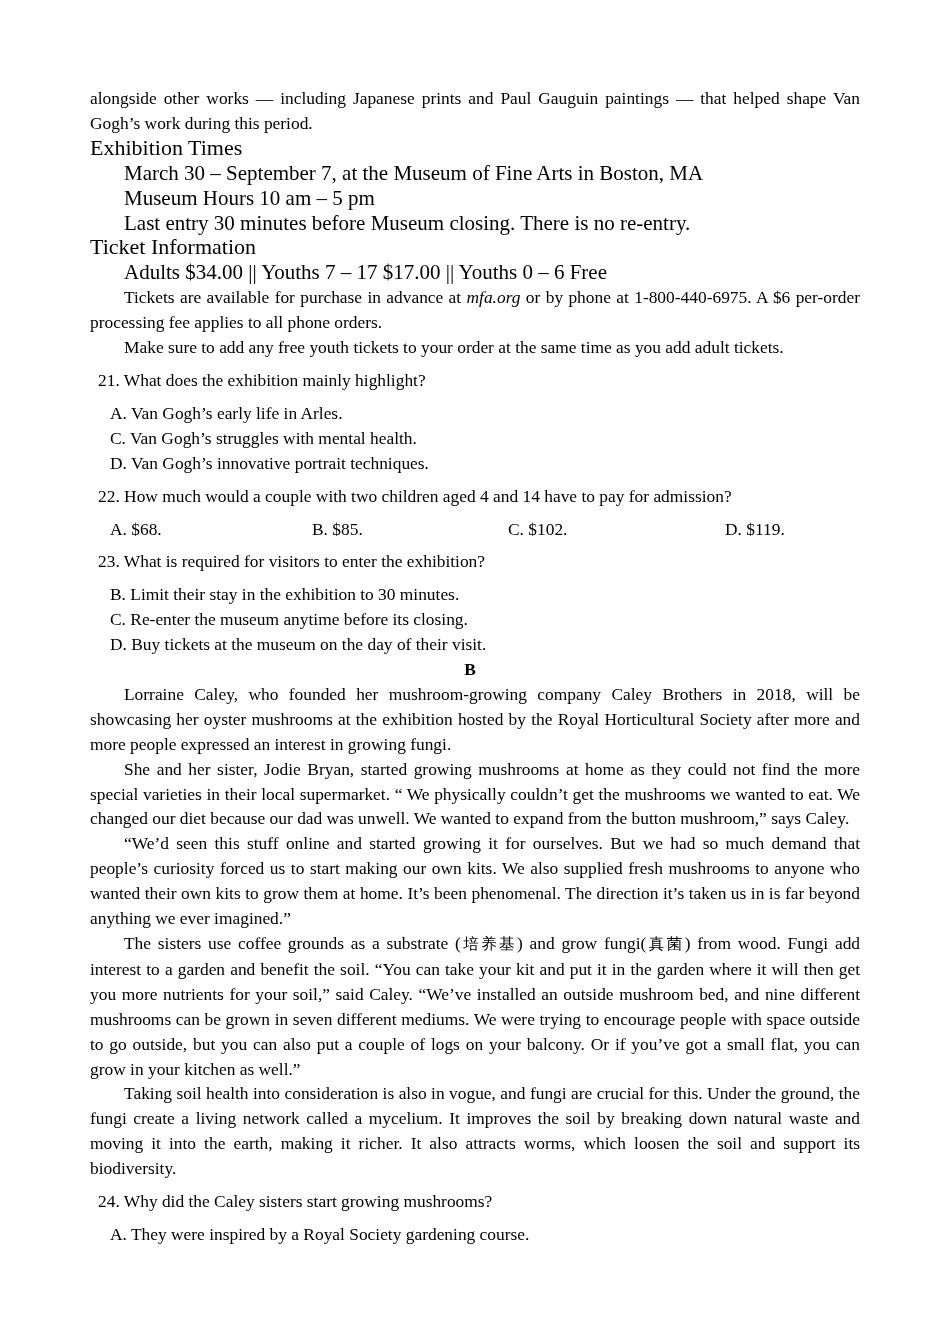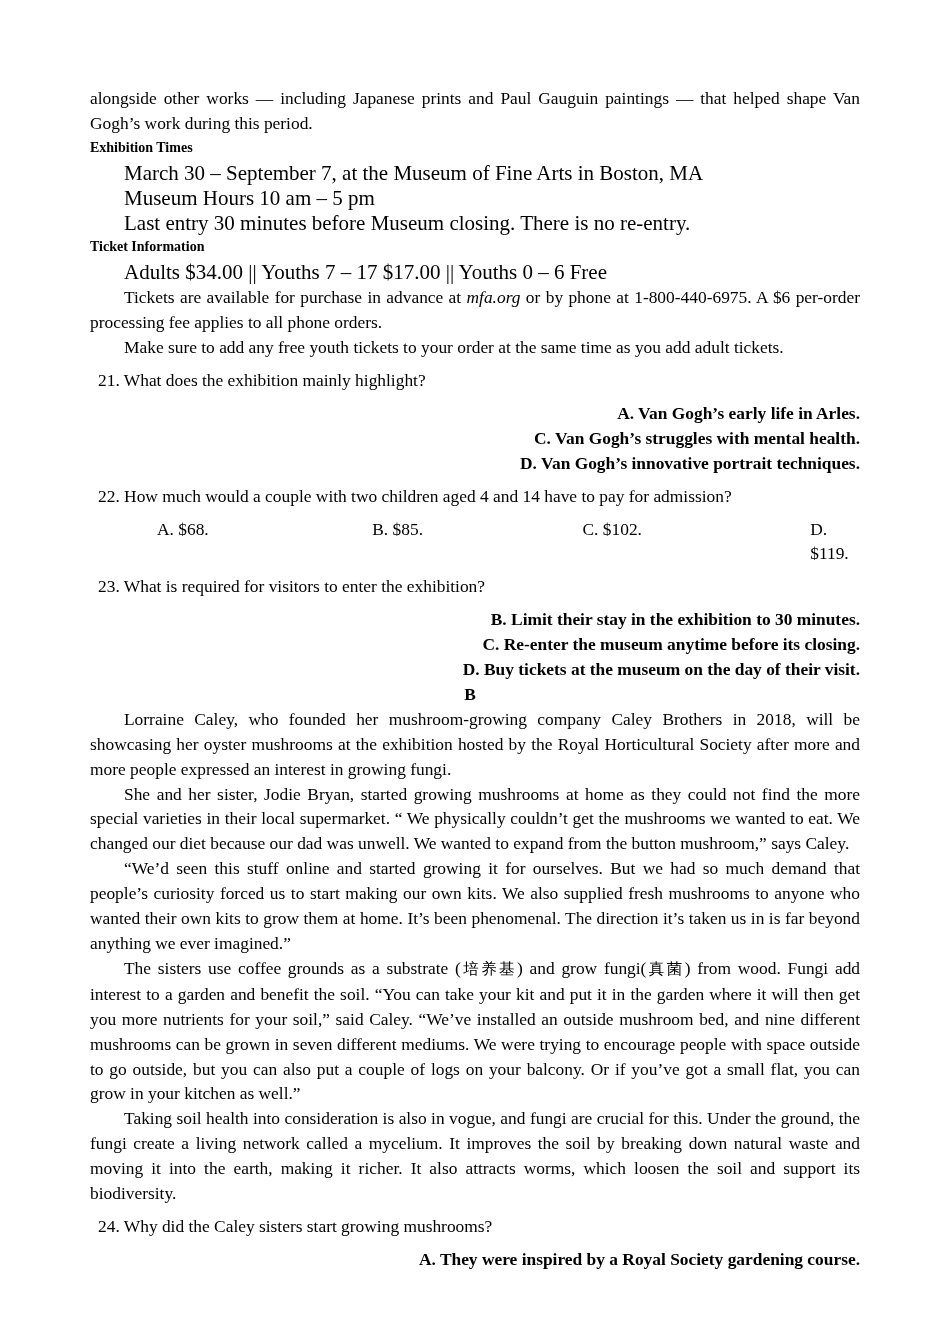--- a/index.html
+++ b/index.html
@@ -35,23 +35,23 @@
   .para.flush {
     text-indent: 0;
   }
   .para.indent {
     text-indent: 34px;
   }
   .para.last-left {
     text-align: left;
   }
   .heading {
-    font-size: 14px;
+    font-size: 22px;
     line-height: 24.9px;
-    font-weight: bold;
+    font-weight: normal;
     margin: 0;
   }
   .section-letter {
     font-size: 17.4px;
     line-height: 24.9px;
     font-weight: bold;
     margin: 0;
     text-align: center;
     padding-right: 10px;
   }
@@ -66,33 +66,31 @@
     font-size: 17.4px;
     line-height: 24.9px;
     margin: 8px;
     text-align: left;
   }
   .opt-line {
     font-size: 17.4px;
     line-height: 24.9px;
     margin: 0;
     padding-left: 20px;
-    text-align: right;
-    font-weight: bold;
+    text-align: left;
   }
   .opt-row {
     font-size: 17.4px;
     line-height: 24.9px;
     margin: 0;
     padding-left: 20px;
     display: flex;
   }
   .opt-row .cell {
     display: block;
-    margin-left: 47px;
   }
   .opt-row .cell:nth-child(1) { width: 202px; }
   .opt-row .cell:nth-child(2) { width: 196px; }
   .opt-row .cell:nth-child(3) { width: 217px; }
   .opt-row .cell:nth-child(4) { width: auto; }
   em.url {
     font-style: italic;
   }
   .cjk {
     font-family: "DejaVu Sans", sans-serif;

